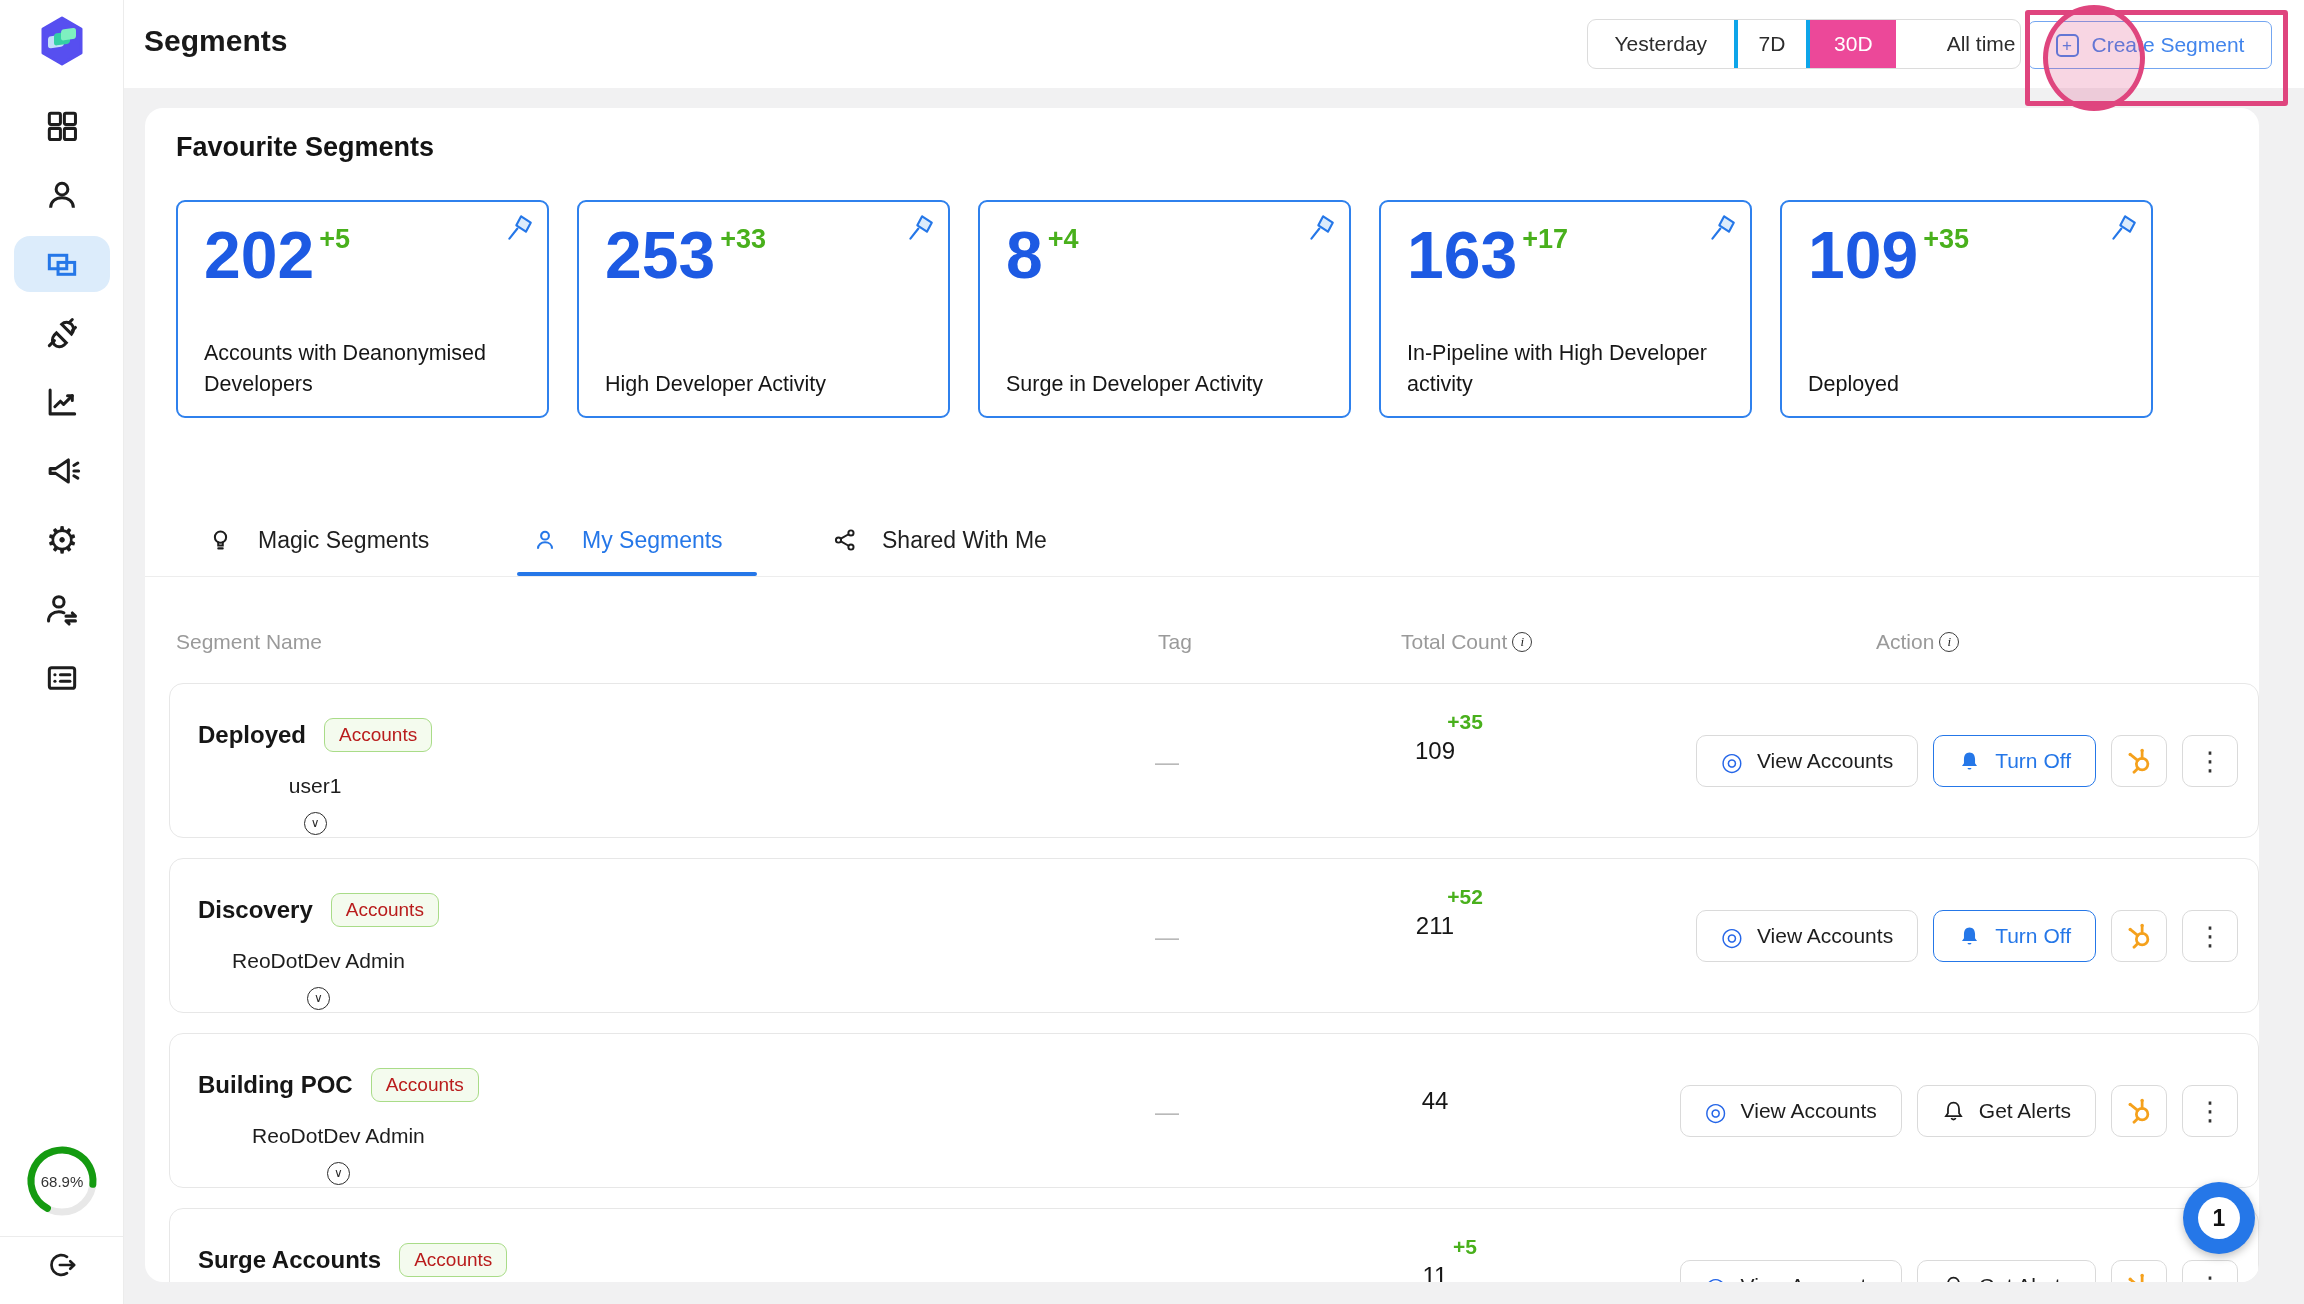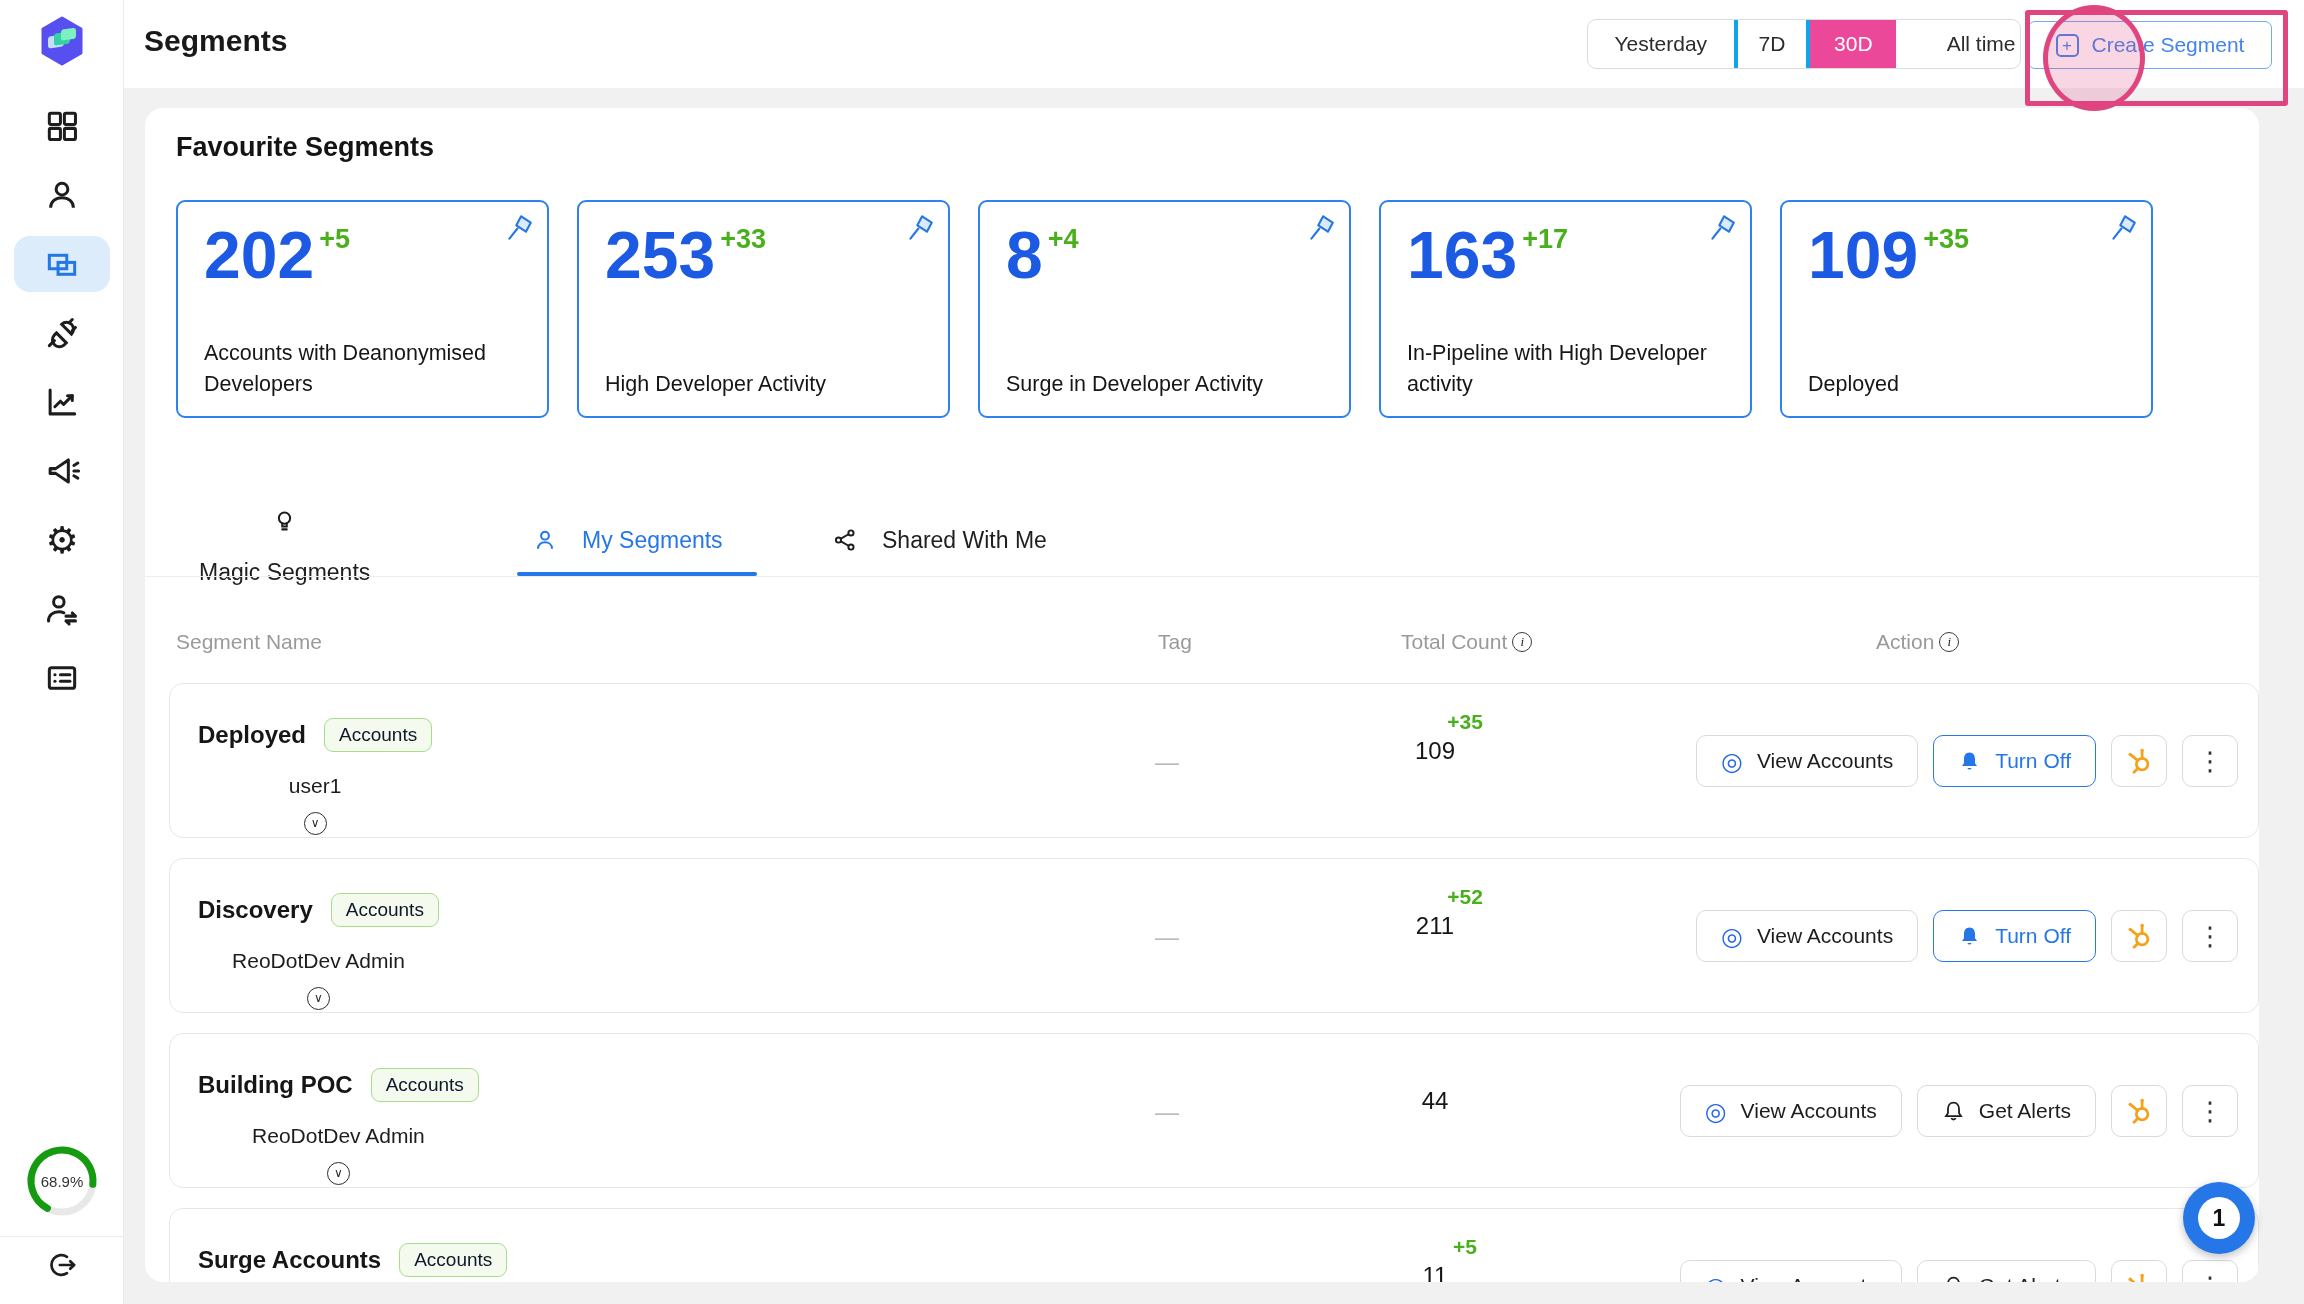--- a/index.html
+++ b/index.html
@@ -38,34 +38,34 @@
   .cards { position:absolute; left:31px; top:92px; display:flex; gap:28px; }
   .card { width:373px; height:218px; border:2px solid #2f81ed; border-radius:9px; position:relative; background:#fff; cursor:pointer; }
   .card-num { position:absolute; left:26px; top:22px; display:flex; align-items:flex-start; }
   .num-val { font-size:66px; font-weight:800; color:#1d5ae3; line-height:0.95; }
   .num-delta { font-size:27px; font-weight:700; color:#49b01c; margin-left:5px; margin-top:0px; }
   .card-label { position:absolute; left:26px; right:16px; bottom:16px; font-size:21.5px; color:#161616; line-height:1.45; }
   .pin { position:absolute; right:12px; top:10px; }
   
   .tabs { position:absolute; left:0; top:400px; width:100%; height:72px; }
   .tab { position:absolute; top:0; height:64px; display:flex; align-items:center; gap:24px; font-size:23px; color:#1f1f1f; cursor:pointer; }
-  .tab.t1 { left:54px;flex-direction:column; } .tab.t2 { left:387px; } .tab.t3 { left:687px; }
+  .tab.t1 { left:62px; } .tab.t2 { left:387px; } .tab.t3 { left:687px; }
   .tab.active { color:#2577e8; }
   .tab-underline { position:absolute; left:372px; top:64px; width:240px; height:4px; background:#2577e8; border-radius:2px; }
   .tabs-divider { position:absolute; left:0; top:68px; width:100%; height:1px; background:#ededed; }
   
   .th { position:absolute; top:522px; font-size:21px; color:#9a9a9a; display:flex; align-items:center; gap:3px; }
   .th.c-name { left:31px; } .th.c-tag { left:1013px; } .th.c-count { left:1212px;margin-left:44px; } .th.c-action { left:1731px; }
   .info-ic { display:inline-flex; width:20px; height:20px; border:1.6px solid #3c3c3c; border-radius:50%; align-items:center; justify-content:center; font-size:13px; font-style:italic; font-family:"Liberation Serif", serif; color:#222; margin-left:2px; }
   .row { position:absolute; left:24px; width:2090px; height:155px; border:1.5px solid #e7e7e7; border-radius:14px; background:#fff; }
   .row.r0 { top:575px; } .row.r1 { top:750px; } .row.r2 { top:925px; } .row.r3 { top:1100px; }
   .row-name-block { position:absolute; left:28px; top:34px; }
   .name-line { display:flex; align-items:center; gap:18px; }
   .seg-name { font-size:24px; font-weight:700; color:#161616; }
-  .badge { font-size:19px; color:#0f172a; border:1.5px solid #a9dc88; background:#f4fbee; border-radius:9px; padding:5px 14px; }
+  .badge { font-size:19px; color:#b91c1c; border:1.5px solid #a9dc88; background:#f4fbee; border-radius:9px; padding:5px 14px; }
   .owner-line { margin-top:22px; display:flex; align-items:center; gap:14px; font-size:21px; color:#1d1d1d;flex-direction:column; }
   .chev-circle { display:inline-flex; width:23px; height:23px; border:1.7px solid #2b2b2b; border-radius:50%; align-items:center; justify-content:center; font-size:12px; color:#2b2b2b; padding-bottom:2px; }
   .tag-dash { position:absolute; left:985px; top:64px; font-size:24px; color:#b9b9b9; }
   .count-block { position:absolute; left:1195px; top:26px; width:140px; text-align:center; }
   .count-delta { font-size:21px; font-weight:700; color:#49b01c; height:27px; transform:translateX(30px); }
   .count-val { font-size:24px; color:#161616; }
   .row-actions { position:absolute; right:20px; top:51px; display:flex; align-items:center; gap:15px; }
   .btn { height:52px; display:flex; align-items:center; gap:14px; border:1.5px solid #dadada; border-radius:10px; background:#fff; font-size:21px; color:#1d1d1d; padding:0 24px; cursor:pointer; }
   .btn.blue { border-color:#2577e8; color:#2577e8; }
   .eye-glyph { font-size:25px; color:#2566e8; line-height:1; }

